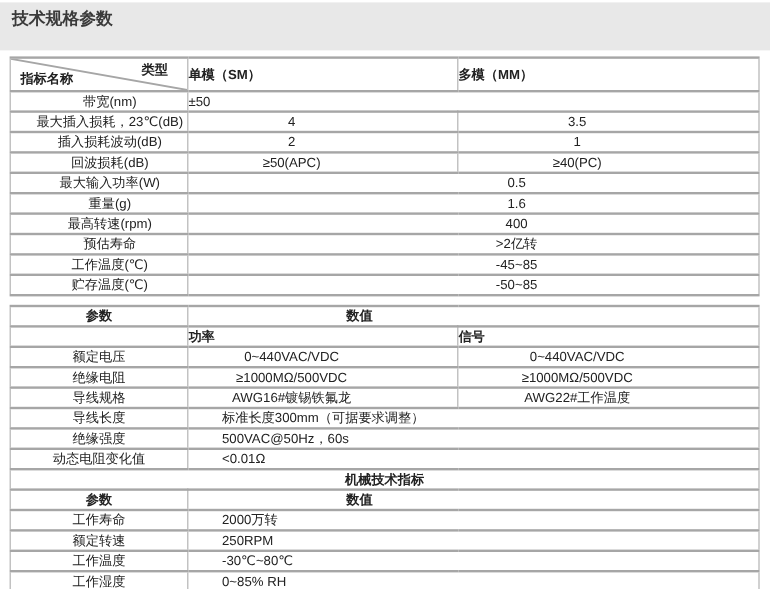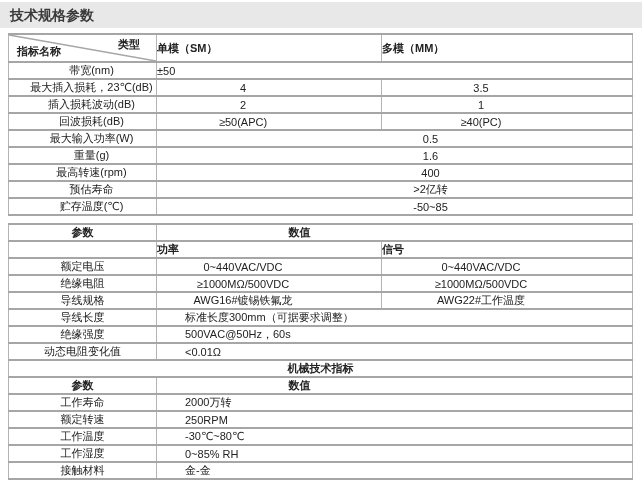--- a/index.html
+++ b/index.html
@@ -3,21 +3,21 @@
 <meta charset="utf-8">
 <style>
   html,body{margin:0;padding:0;}
   body{
     width:642px;height:491px;overflow:hidden;background:#ffffff;
     font-family:"Liberation Sans","DejaVu Sans",sans-serif;
     color:#222222;
     -webkit-font-smoothing:antialiased;
   }
   .title-bar{
-    width:632px;height:26px;line-height:26px;
+    width:632px;height:40px;line-height:26px;
     background:#e8e8e8;
     padding-left:10px;
     font-size:14px;font-weight:bold;color:#3a3a3a;
     margin-top:2px;
   }
   table{
     border-collapse:collapse;
     table-layout:fixed;
     width:624px;
     margin-left:8px;
@@ -115,20 +115,24 @@
       </tr>
       <tr>
         <td class="lbl">最高转速(rpm)</td>
         <td class="span-left" colspan="2">400</td>
       </tr>
       <tr>
         <td class="lbl">预估寿命</td>
         <td class="span-left" colspan="2">&gt;2亿转</td>
       </tr>
       <tr>
+        <td class="lbl">工作温度(℃)</td>
+        <td class="span-left" colspan="2">-45~85</td>
+      </tr>
+      <tr>
         <td class="lbl">贮存温度(℃)</td>
         <td class="span-left" colspan="2">-50~85</td>
       </tr>
     </tbody>
 </table>
 
 <table id="table2" class="t2">
   <colgroup>
       <col style="width:148px">
       <col style="width:225px">

